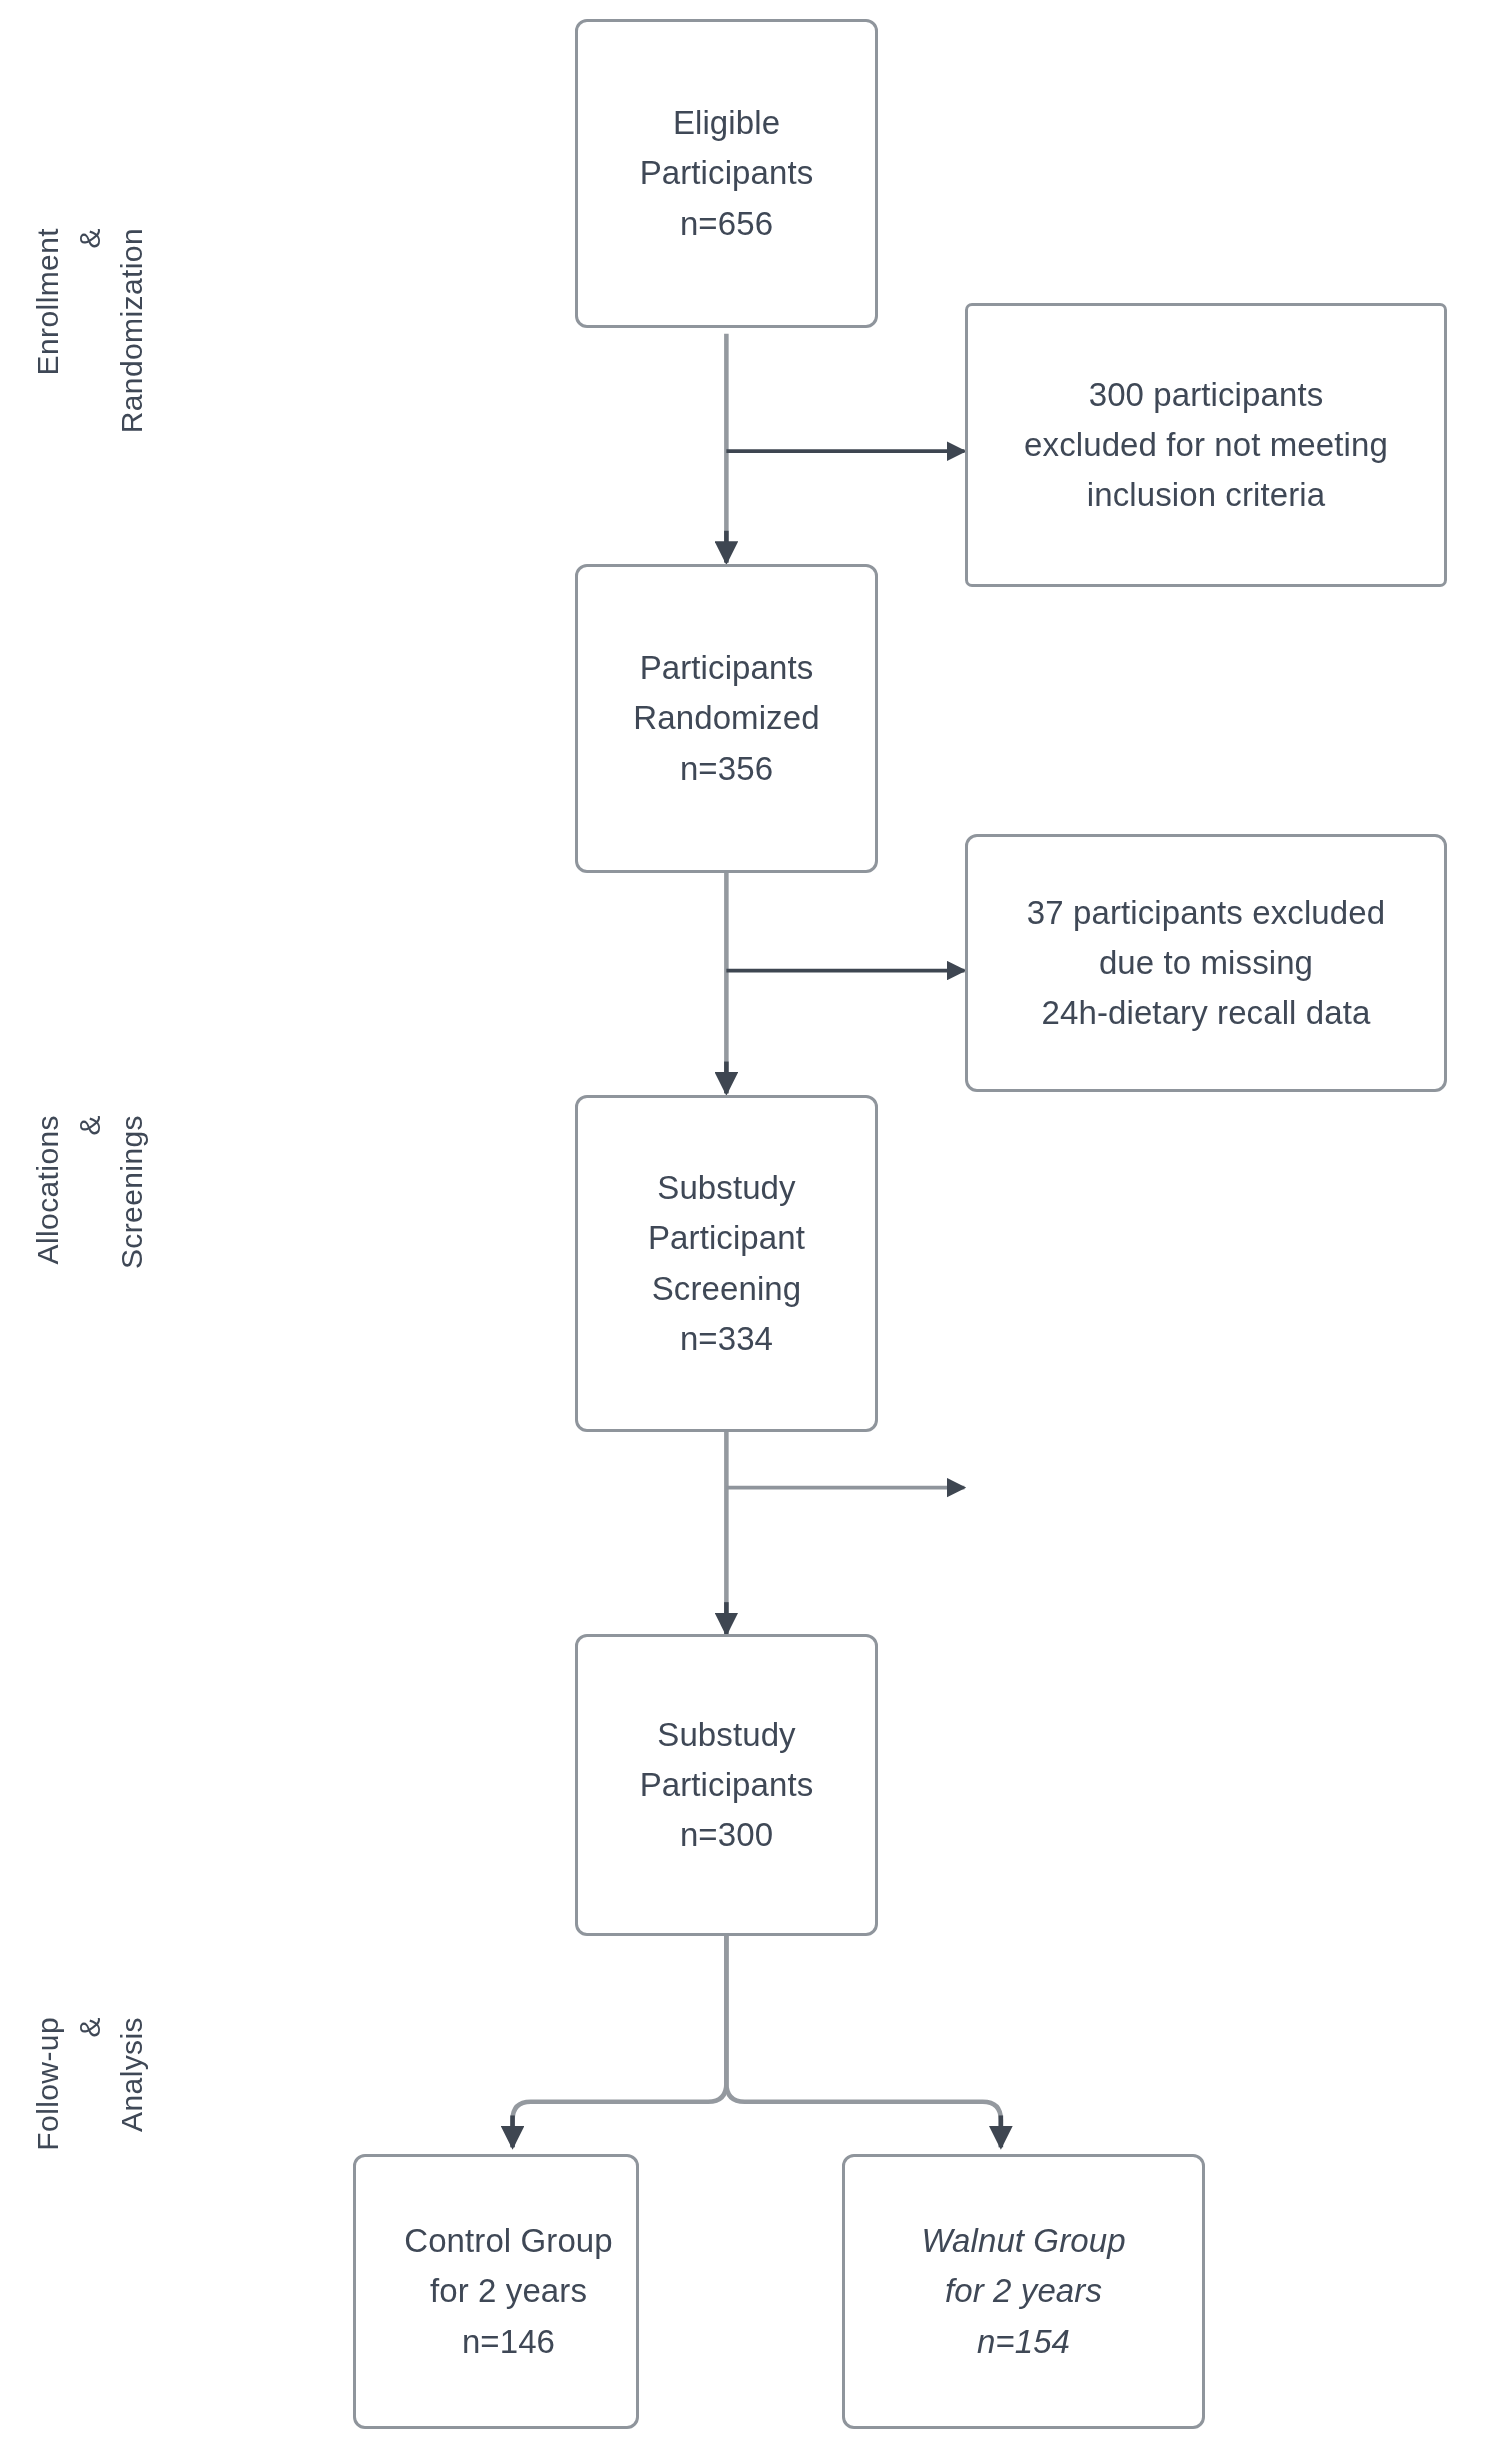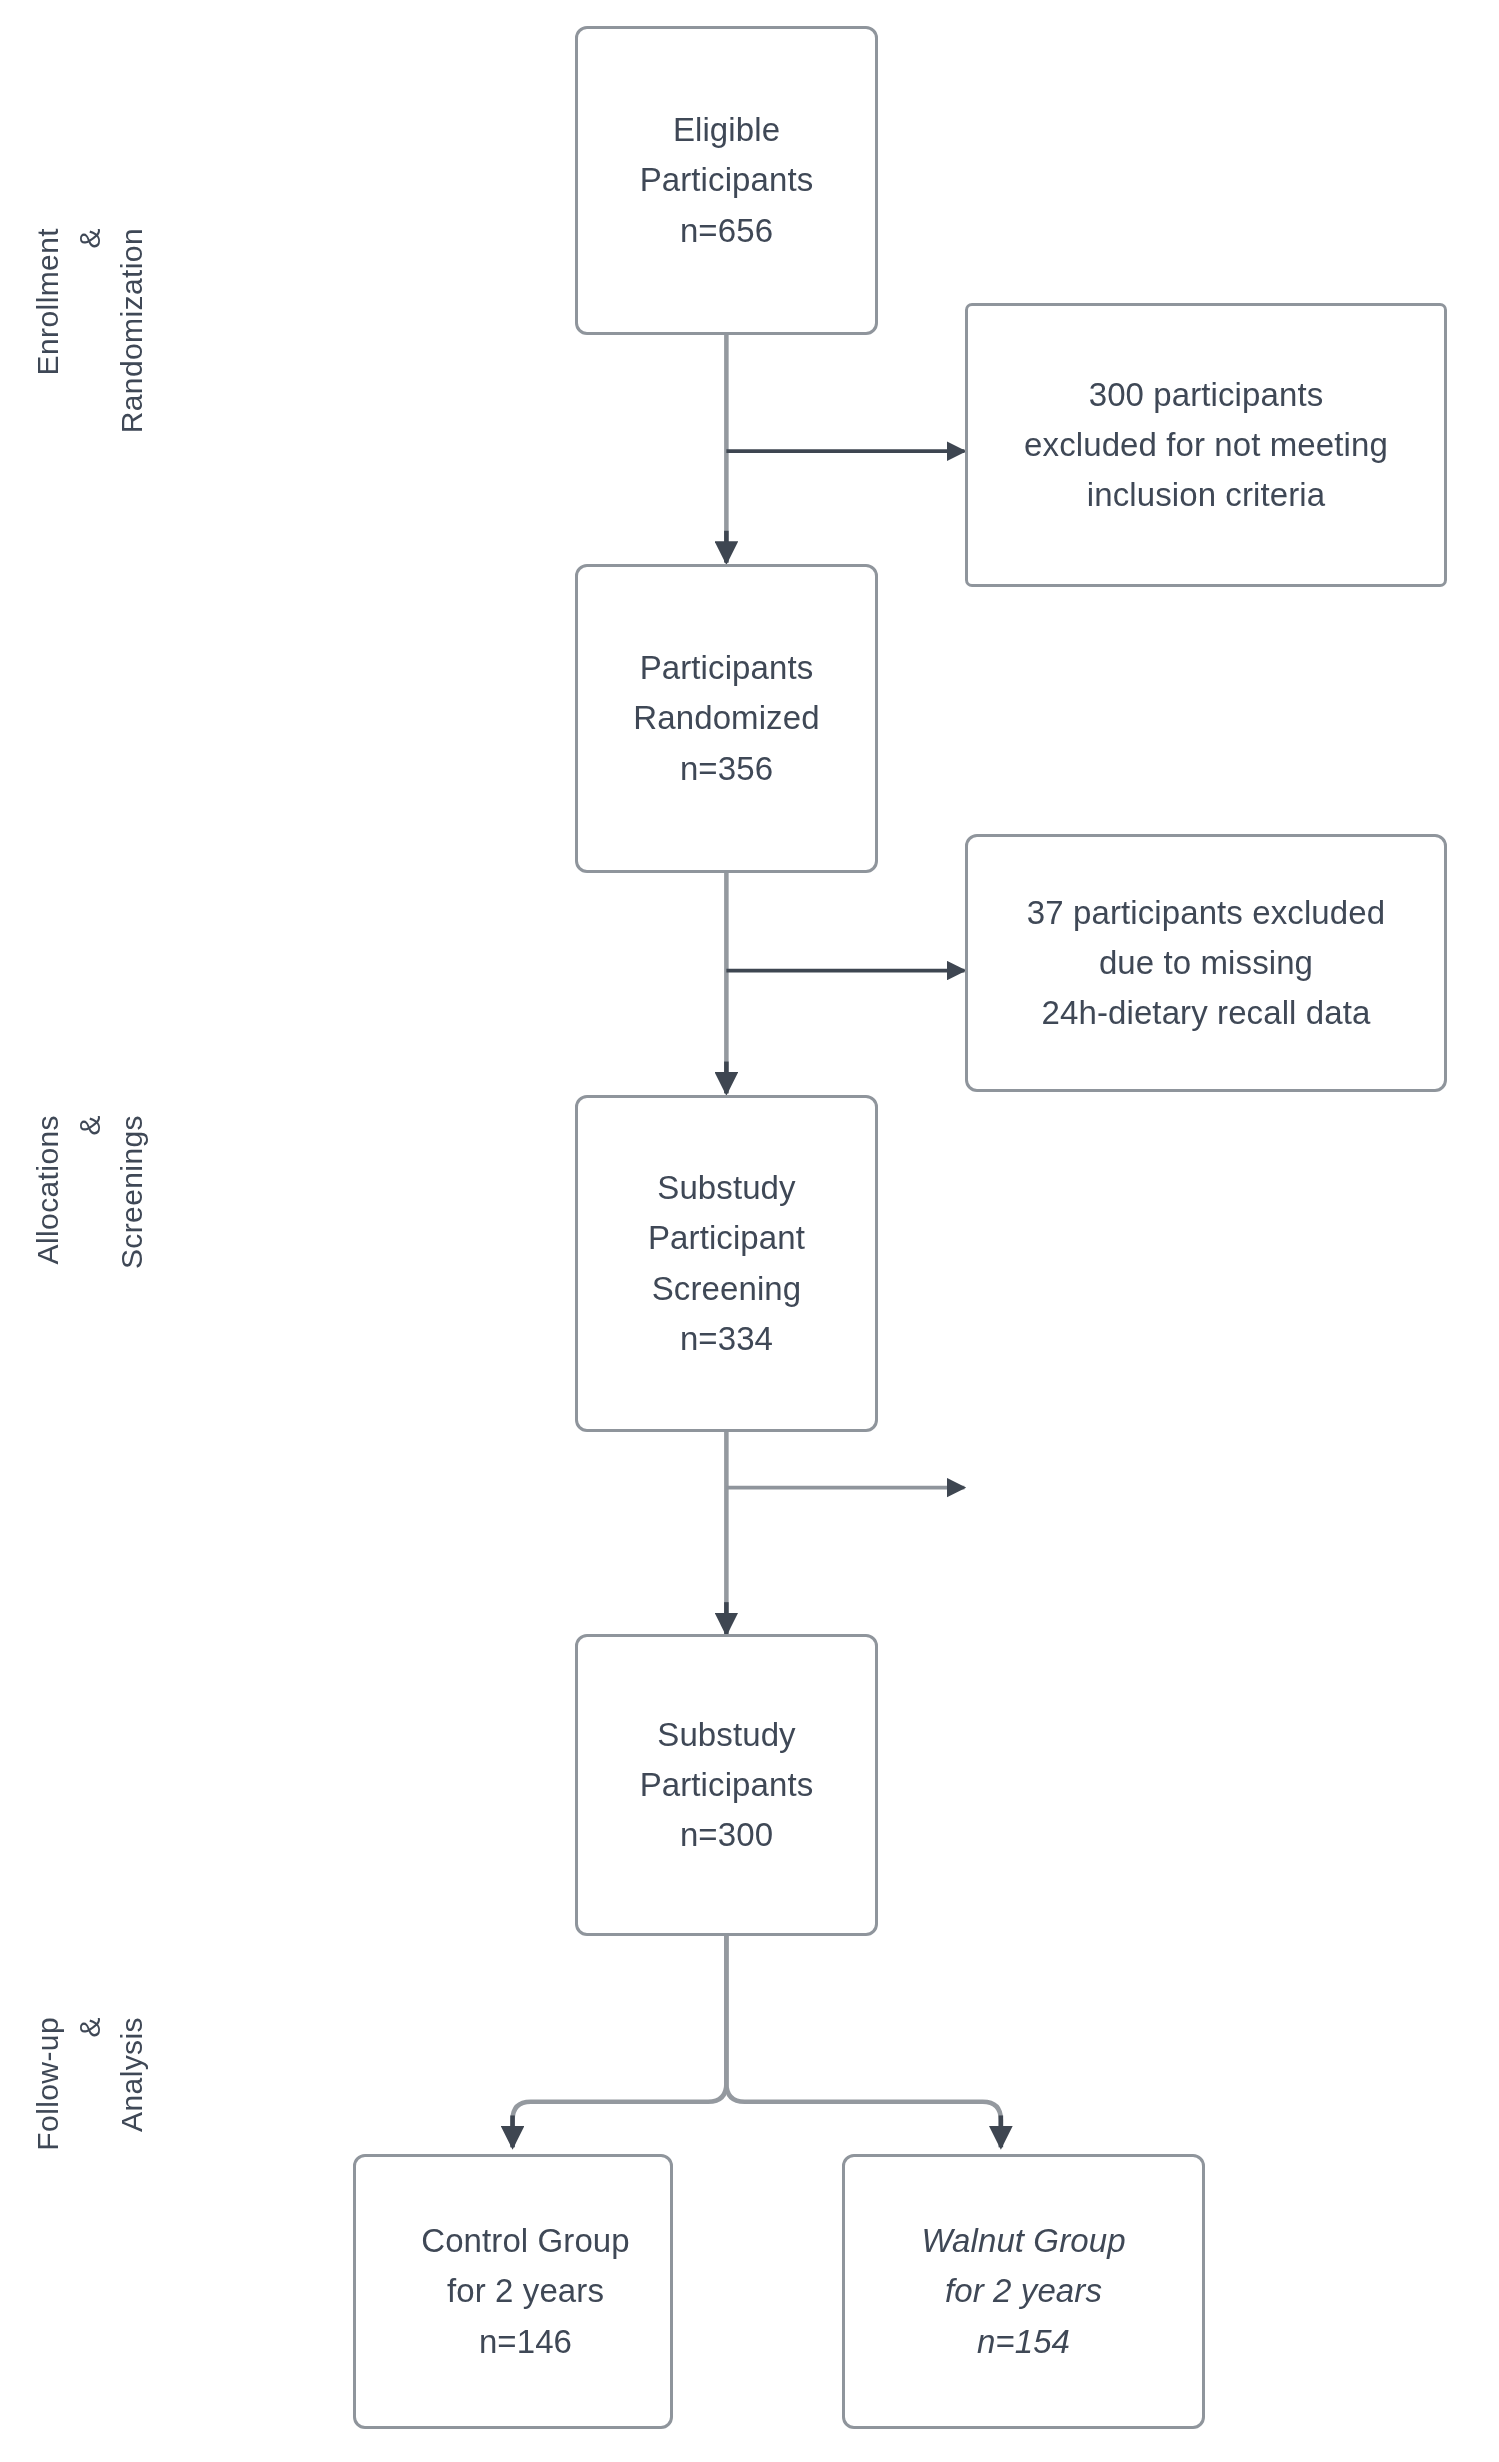--- a/index.html
+++ b/index.html
@@ -125,21 +125,21 @@
   </div>
 
   <div class="stage-label" style="left:13.7px; top:2017px; width:152px; height:303px;">
     <span class="line">Follow-up</span>
     <span class="col-gap"></span>
     <span class="line">&amp;</span>
     <span class="col-gap"></span>
     <span class="line">Analysis</span>
   </div>
 
-  <div class="node" style="left:575px; top:26px; width:303px; height:309px;">
+  <div class="node" style="left:575px; top:19px; width:303px; height:309px;">
     <span class="node-text">Eligible
 Participants
 n=656</span>
   </div>
 
   <div class="node excl" style="left:965px; top:303px; width:482px; height:284px;border-radius:7px;">
     <span class="node-text">300 participants
 excluded for not meeting
 inclusion criteria</span>
   </div>
@@ -163,21 +163,21 @@
 n=334</span>
   </div>
 
 
   <div class="node" style="left:575px; top:1634px; width:303px; height:302px;">
     <span class="node-text">Substudy
 Participants
 n=300</span>
   </div>
 
-  <div class="node" style="left:353px; top:2154px; width:320px; height:275px;padding-left:25px;">
+  <div class="node" style="left:353px; top:2154px; width:286px; height:275px;padding-left:25px;">
     <span class="node-text">Control Group
 for 2 years
 n=146</span>
   </div>
 
   <div class="node" style="left:842px; top:2154px; width:363px; height:275px;font-style:italic;">
     <span class="node-text">Walnut Group
 for 2 years
 n=154</span>
   </div>

